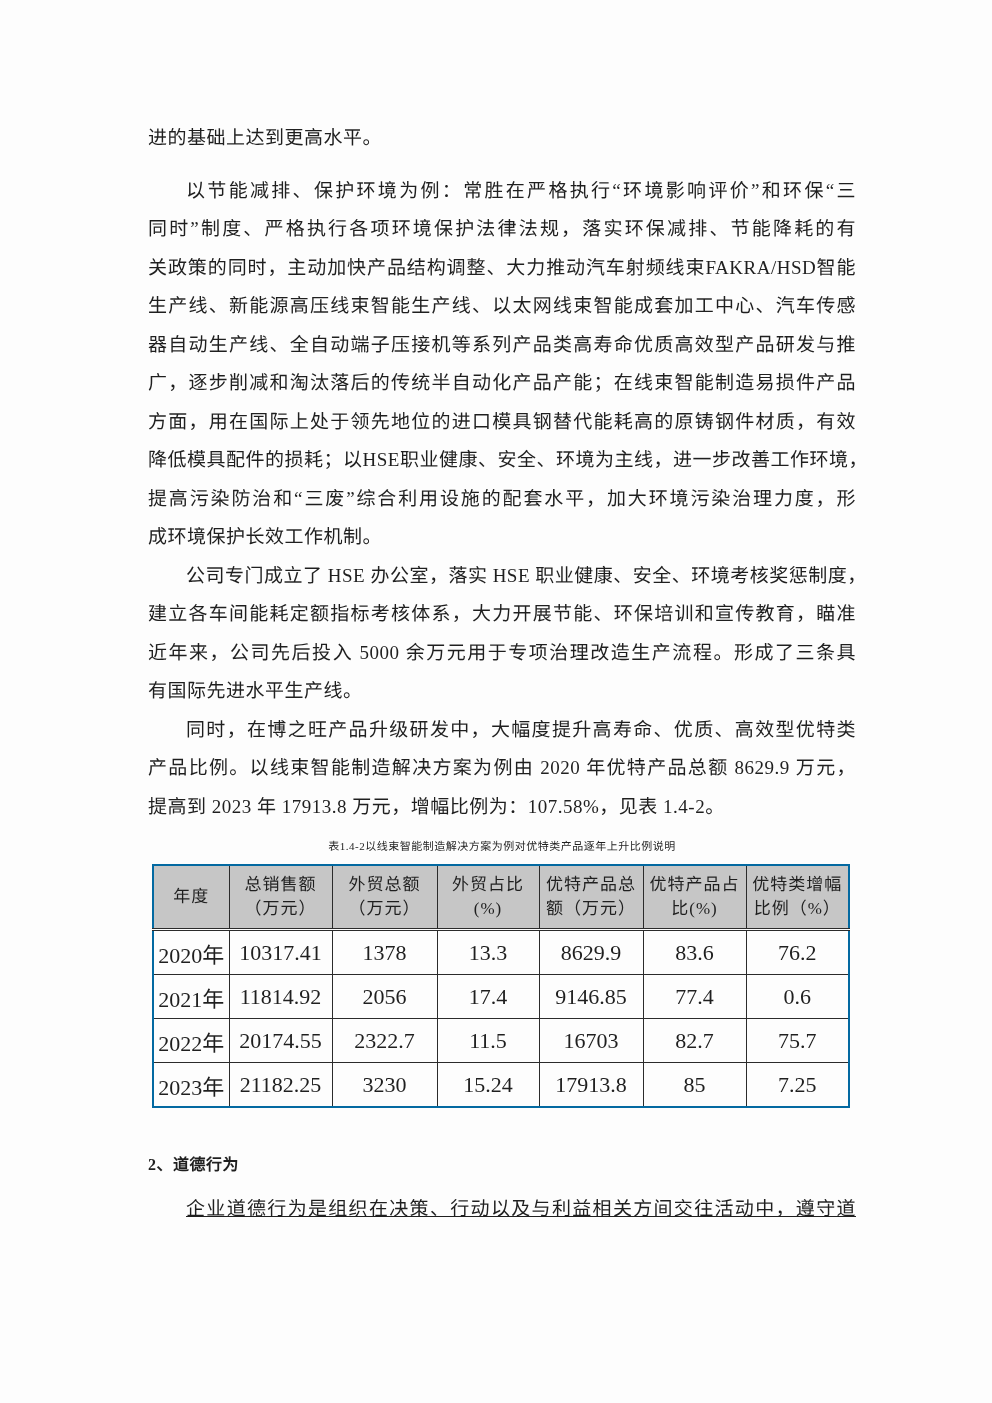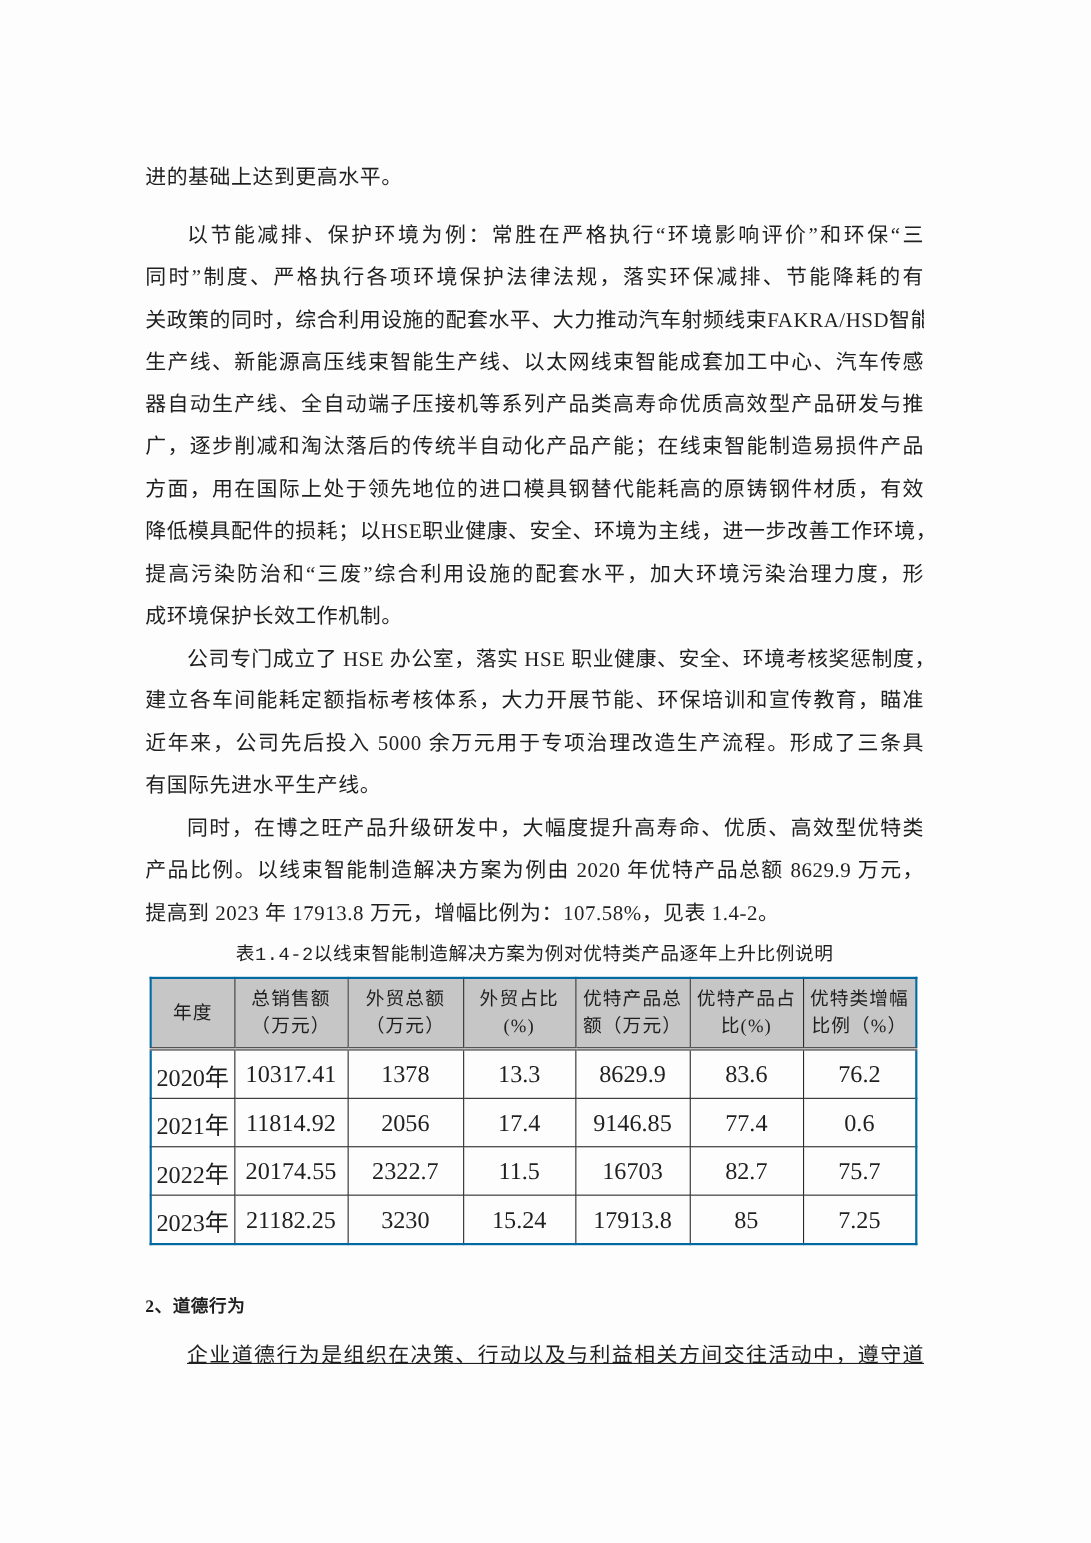--- a/index.html
+++ b/index.html
@@ -12,48 +12,46 @@
     position: relative;
     width: 992px;
     height: 1403px;
     margin: 0 auto;
     background: #fdfdfd;
     color: #1f1f1f;
     overflow: hidden;
   }
   .content {
     position: absolute;
-    left: 132px;
+    left: 148px;
     top: 119px;
     width: 708px;
-    margin-top: 24px;
   }
   
   .para { margin: 0; }
   .para.space-after { margin-bottom: 14px; }
   .line {
     height: 38.5px;
     line-height: 38.5px;
     font-size: 19px;
     letter-spacing: 0.5px;
     white-space: nowrap;
     text-align: justify;
     text-align-last: justify;
     overflow: hidden;
   }
   .line.flush-left { text-align-last: left; }
   .line.indent { text-indent: 2em; }
   
   .table-caption {
     margin: 9px 0 7px 0;
     text-align: center;
-    font-size: 17px;
+    font-size: 11px;
     line-height: 22px;
     letter-spacing: 0.5px;
-    font-family: Liberation Mono, monospace;
   }
   
   table.product-table {
     border-collapse: collapse;
     table-layout: fixed;
     width: 696px;
     margin-left: 4px;
     border: 2px solid #0369a1;
     padding-left: 12px;
   }
@@ -104,21 +102,21 @@
 <div class="page">
   <div class="content">
 
     <div id="paras-top">
         <div class="para space-after">
           <div class="line flush-left">进的基础上达到更高水平。</div>
         </div>
         <div class="para">
           <div class="line indent">以节能减排、保护环境为例：常胜在严格执行“环境影响评价”和环保“三</div>
           <div class="line">同时”制度、严格执行各项环境保护法律法规，落实环保减排、节能降耗的有</div>
-          <div class="line">关政策的同时，综合利用设施的配套水平、大力推动汽车射频线束FAKRA/HSD智能</div>
+          <div class="line">关政策的同时，主动加快产品结构调整、大力推动汽车射频线束FAKRA/HSD智能</div>
           <div class="line">生产线、新能源高压线束智能生产线、以太网线束智能成套加工中心、汽车传感</div>
           <div class="line">器自动生产线、全自动端子压接机等系列产品类高寿命优质高效型产品研发与推</div>
           <div class="line">广，逐步削减和淘汰落后的传统半自动化产品产能；在线束智能制造易损件产品</div>
           <div class="line">方面，用在国际上处于领先地位的进口模具钢替代能耗高的原铸钢件材质，有效</div>
           <div class="line">降低模具配件的损耗；以HSE职业健康、安全、环境为主线，进一步改善工作环境，</div>
           <div class="line">提高污染防治和“三废”综合利用设施的配套水平，加大环境污染治理力度，形</div>
           <div class="line flush-left">成环境保护长效工作机制。</div>
         </div>
         <div class="para">
           <div class="line indent">公司专门成立了 HSE 办公室，落实 HSE 职业健康、安全、环境考核奖惩制度，</div>

